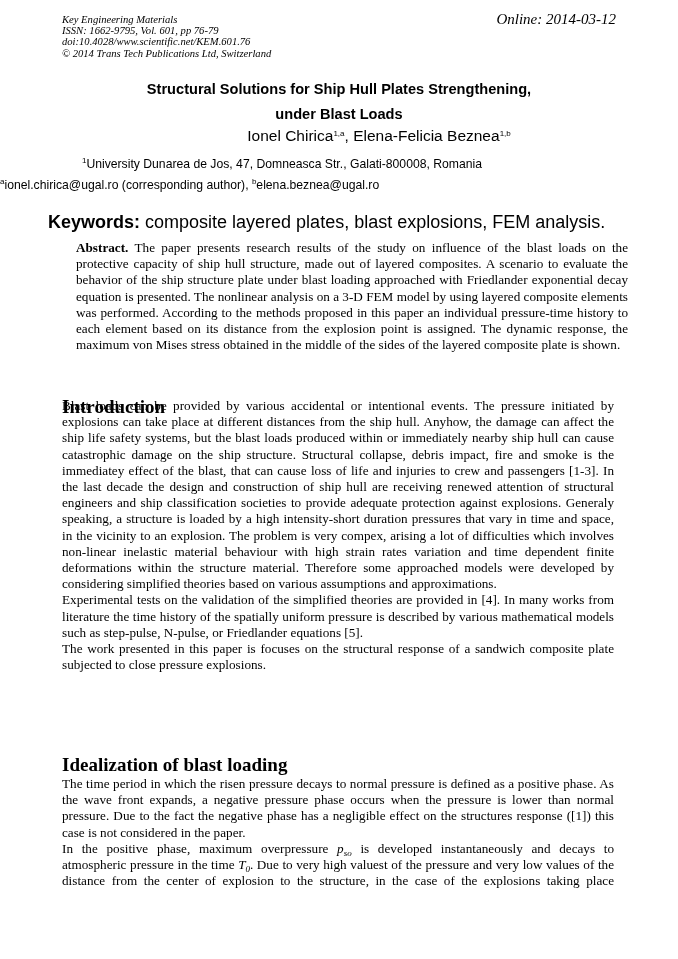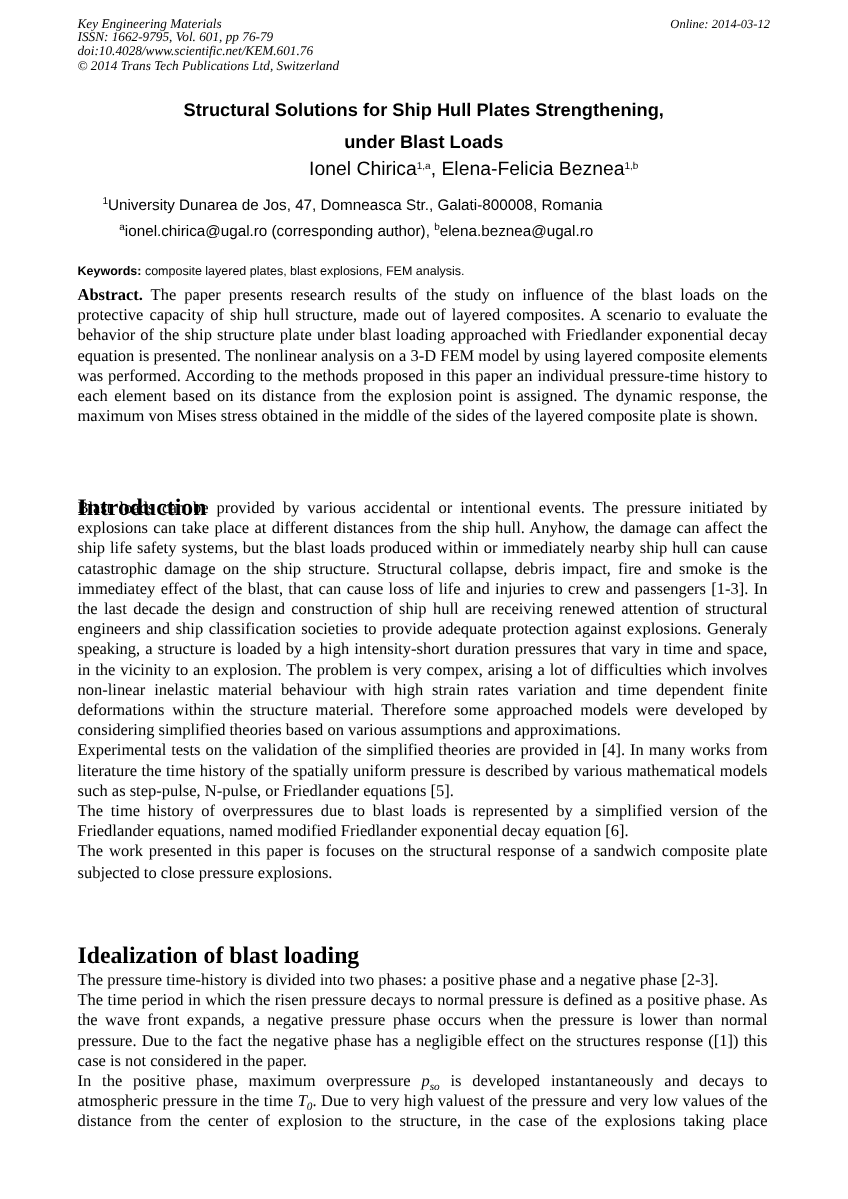--- a/index.html
+++ b/index.html
@@ -1,31 +1,31 @@
 <!DOCTYPE html>
 <html><head>
 <meta charset="utf-8">
 <style>
   html, body { margin: 0; padding: 0; background: #ffffff; }
   body { width: 678px; height: 959px; position: relative; overflow: hidden; color: #000; }
   .meta { position: absolute; left: 62px; top: 14px; font-family: "Liberation Serif", serif; font-style: italic; font-size: 10.6px; line-height: 11.2px; }
-  .online { position: absolute; right: 62px; top: 14px; font-family: "Liberation Serif", serif; font-style: italic; font-size: 10px; line-height: 11.2px; }
+  .online { position: absolute; right: 62px; top: 14px; font-family: "Liberation Serif", serif; font-style: italic; font-size: 15px; line-height: 11.2px; }
   .title { position: absolute; left: 0; width: 678px; text-align: center; font-family: "Liberation Sans", sans-serif; font-weight: bold; font-size: 14.6px; }
   .t1 { top: 81px; }
   .t2 { top: 106px; }
   .authors { position: absolute; left: 0; width: 678px; top: 127px; text-align: center; font-family: "Liberation Sans", sans-serif; font-size: 15.5px; padding-left: 40px; }
   .affil { position: absolute; left: 0; width: 564px; top: 157px; text-align: center; font-family: "Liberation Sans", sans-serif; font-size: 12.2px; }
-  .emails { position: absolute; left: 0; width: 570px; top: 178px; text-align: center; font-family: "Liberation Sans", sans-serif; font-size: 12.2px; }
+  .emails { position: absolute; left: 0; width: 570px; top: 178px; font-family: "Liberation Sans", sans-serif; font-size: 12.2px; }
   sup { font-size: 8px; vertical-align: 5px; line-height: 0; }
-  .keywords { position: absolute; left: 62px; top: 212px; font-family: "Liberation Sans", sans-serif; font-size: 10px; }
+  .keywords { position: absolute; left: 48px; top: 212px; font-family: "Liberation Sans", sans-serif; font-size: 18px; }
   .keywords b { font-weight: bold; }
   .block { position: absolute; left: 62px; width: 552px; font-family: "Liberation Serif", serif; font-size: 13.2px; line-height: 16.2px; text-align: justify; }
   .block p { margin: 0; }
   .heading { position: absolute; left: 62px; font-family: "Liberation Serif", serif; font-weight: bold; font-size: 19px; }
-  .abstract { top: 228px; }
+  .abstract { top: 240px; margin-left: 14px; }
   .intro-h { top: 396px; }
   .intro { top: 398px; }
   .ideal-h { top: 754px; }
   .ideal { top: 776px; }
   .lastline { text-align-last: justify; }
   i.var { font-style: italic; }
   sub { font-size: 9px; vertical-align: -3px; line-height: 0; }
 </style>
 </head>
 <body>
@@ -58,22 +58,20 @@
 </div>
 
 <div class="block abstract">
   <p><b>Abstract.</b><span> The paper presents research results of the study on influence of the blast loads on the protective capacity of ship hull structure, made out of layered composites. A scenario to evaluate the behavior of the ship structure plate under blast loading approached with Friedlander exponential decay equation is presented. The nonlinear analysis on a 3-D FEM model by using layered composite elements was performed. According to the methods proposed in this paper an individual pressure-time history to each element based on its distance from the explosion point is assigned. The dynamic response, the maximum von Mises stress obtained in the middle of the sides of the layered composite plate is shown.</span></p>
 </div>
 
 <div class="heading intro-h">Introduction</div>
 <div class="block intro">
   <p>Blast loads can be provided by various accidental or intentional events. The pressure initiated by explosions can take place at different distances from the ship hull. Anyhow, the damage can affect the ship life safety systems, but the blast loads produced within or immediately nearby ship hull can cause catastrophic damage on the ship structure. Structural collapse, debris impact, fire and smoke is the immediatey effect of the blast, that can cause loss of life and injuries to crew and passengers [1-3]. In the last decade the design and construction of ship hull are receiving renewed attention of structural engineers and ship classification societies to provide adequate protection against explosions. Generaly speaking, a structure is loaded by a high intensity-short duration pressures that vary in time and space, in the vicinity to an explosion. The problem is very compex, arising a lot of difficulties which involves non-linear inelastic material behaviour with high strain rates variation and time dependent finite deformations within the structure material. Therefore some approached models were developed by considering simplified theories based on various assumptions and approximations.</p>
   <p>Experimental tests on the validation of the simplified theories are provided in [4]. In many works from literature the time history of the spatially uniform pressure is described by various mathematical models such as step-pulse, N-pulse, or Friedlander equations [5].</p>
-  <p>The time history of overpressures due to blast loads is represented by a simplified version of the Friedlander equations, named modified Friedlander exponential decay equation [6].</p>
   <p>The work presented in this paper is focuses on the structural response of a sandwich composite plate subjected to close pressure explosions.</p>
 </div>
 
 <div class="heading ideal-h">Idealization of blast loading</div>
 <div class="block ideal">
-  <p>The pressure time-history is divided into two phases: a positive phase and a negative phase [2-3].</p>
   <p>The time period in which the risen pressure decays to normal pressure is defined as a positive phase. As the wave front expands, a negative pressure phase occurs when the pressure is lower than normal pressure. Due to the fact the negative phase has a negligible effect on the structures response ([1]) this case is not considered in the paper.</p>
   <p class="lastline"><span>In the positive phase, maximum overpressure </span><i class="var"><span>p</span><sub>so</sub></i><span> is developed instantaneously and decays to atmospheric pressure in the time </span><i class="var"><span>T</span><sub>0</sub></i><span>. Due to very high valuest of the pressure and very low values of the distance from the center of explosion to the structure, in the case of the explosions taking place</span></p>
 </div>
 
 </body></html>

